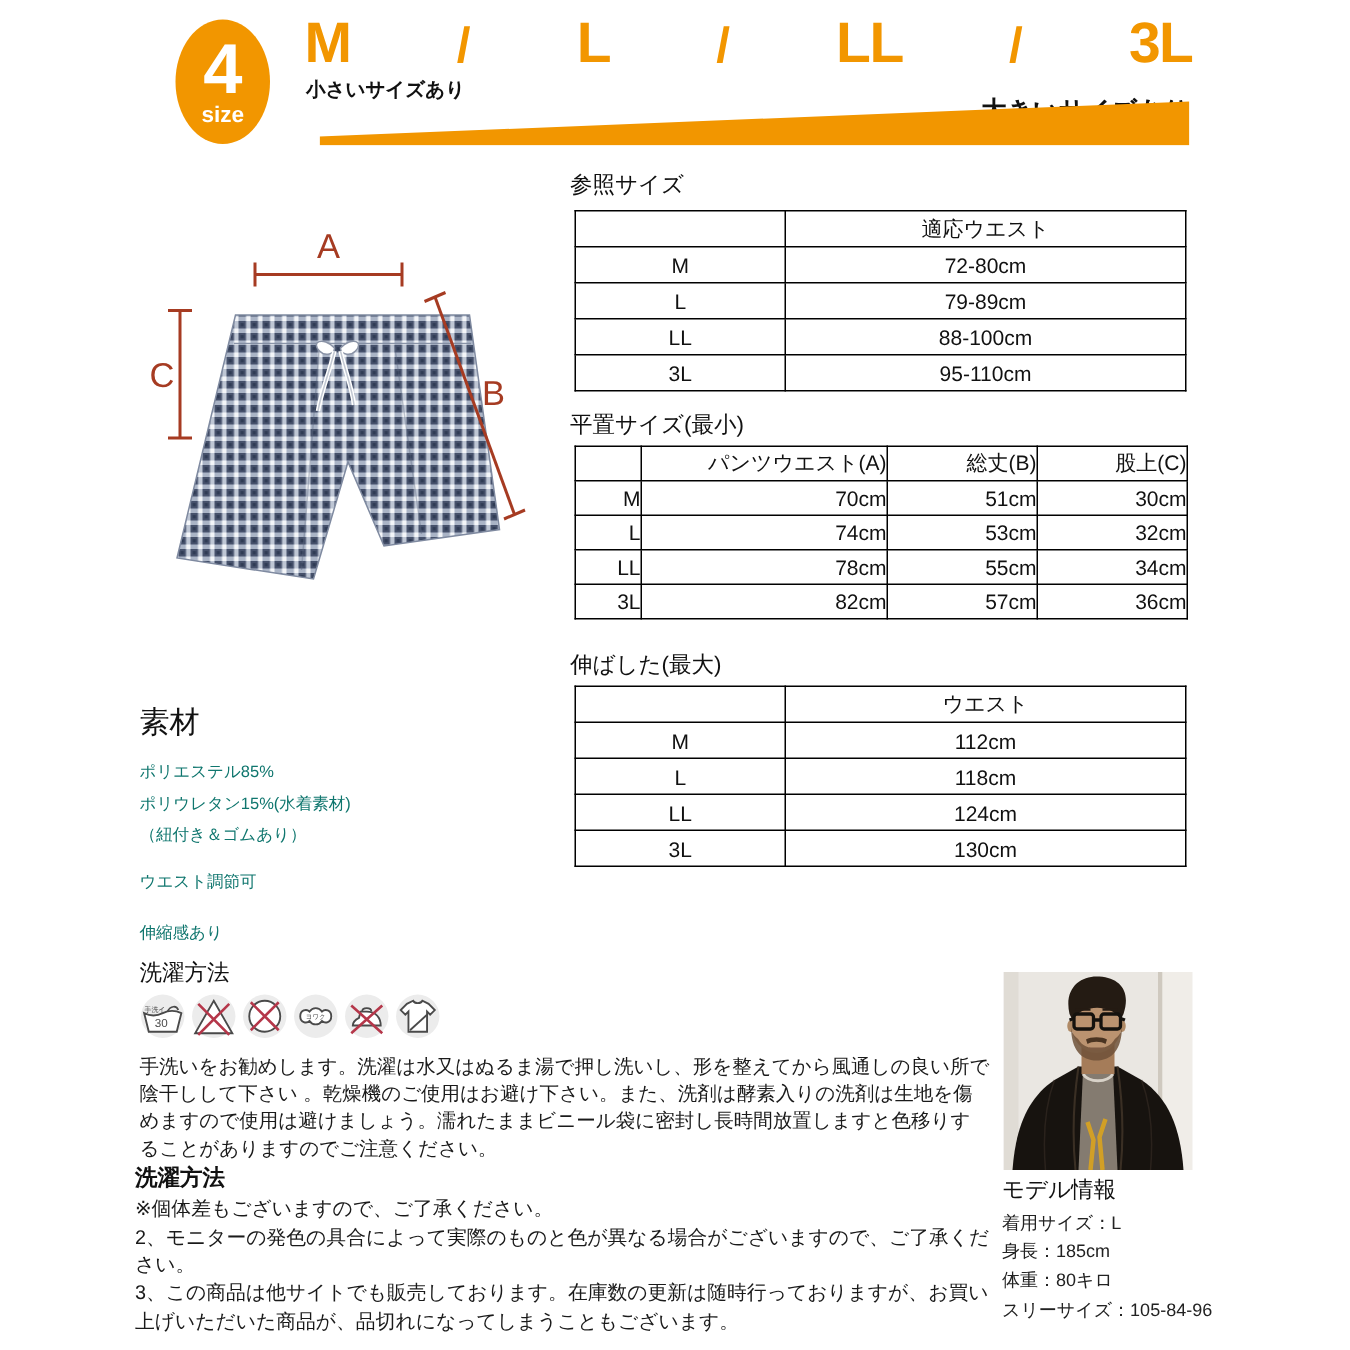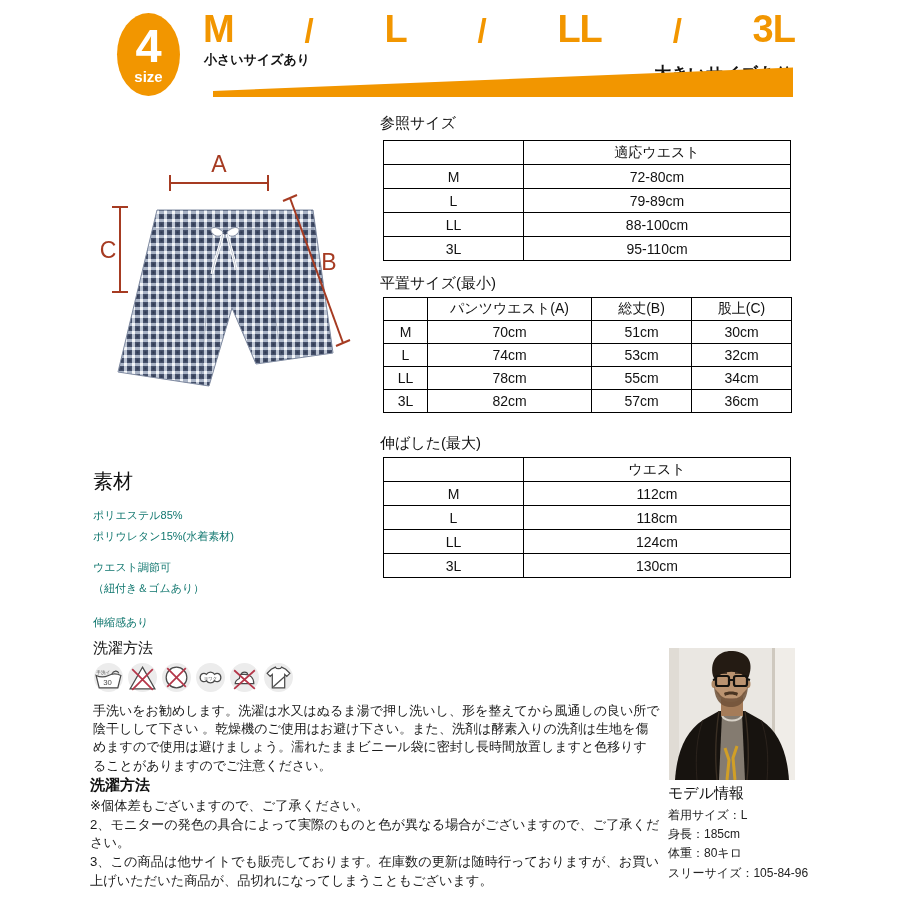--- a/index.html
+++ b/index.html
@@ -22,21 +22,21 @@
   .note-right { position:absolute; right:107px; top:62px; font-size:17px; font-weight:600; color:#111; }
   .wedge { position:absolute; left:213px; top:67px; width:580px; height:30px;
     background:#f29600; clip-path:polygon(0 80%, 100% 2%, 100% 100%, 0 100%); }
 
   
   .tbl-label { position:absolute; font-size:15px; color:#111; }
   table.size-table { position:absolute; border-collapse:collapse; table-layout:fixed; width:408px;border-radius:31px; }
   table.size-table td { border:1px solid #000; text-align:center; vertical-align:middle;
     font-size:14px; color:#111; padding:0; }
   #tbl-reference td, #tbl-stretched td { height:24px; }
-  #tbl-flat td { height:23px; }
+  #tbl-flat td { height:23px;text-align:right; }
 
   
   .material { position:absolute; left:93px; top:468px; }
   .material h2 { font-size:20px; font-weight:500; color:#111; margin-bottom:10px; }
   .material .m-line { font-size:11px; line-height:21px; color:#0f766e; }
   .material .gap { margin-top:10px; }
   .material .gap2 { margin-top:13px; }
 
   .washing-title { position:absolute; left:93px; top:639px; font-size:15px; color:#111; }
   .care-icons { position:absolute; left:93px; top:662px; display:flex; gap:3px; }
@@ -218,22 +218,22 @@
       <td>3L</td>
       <td>130cm</td>
     </tr>
   </tbody>
     </table>
 
   <div class="material">
     <h2>素材</h2>
     <div class="m-line">ポリエステル85%</div>
     <div class="m-line">ポリウレタン15%(水着素材)</div>
+    <div class="m-line">（紐付き＆ゴムあり）</div>
     <div class="m-line gap">ウエスト調節可</div>
-    <div class="m-line">（紐付き＆ゴムあり）</div>
     <div class="m-line gap2">伸縮感あり</div>
   </div>
 
   <div class="washing-title">洗濯方法</div>
   <div class="care-icons">
 
     <svg width="31" height="31" viewBox="0 0 30 30">
       <circle cx="15" cy="15" r="14" fill="#ececec"></circle>
       <path d="M3,13 Q9,16 15,13 Q21,10 27,13 L24,25 H6 Z" fill="#fff" stroke="#4a4a4a" stroke-width="1.2"></path>
       <path d="M18,12 C20,8 24,8 25,11" fill="none" stroke="#4a4a4a" stroke-width="1.1"></path>

